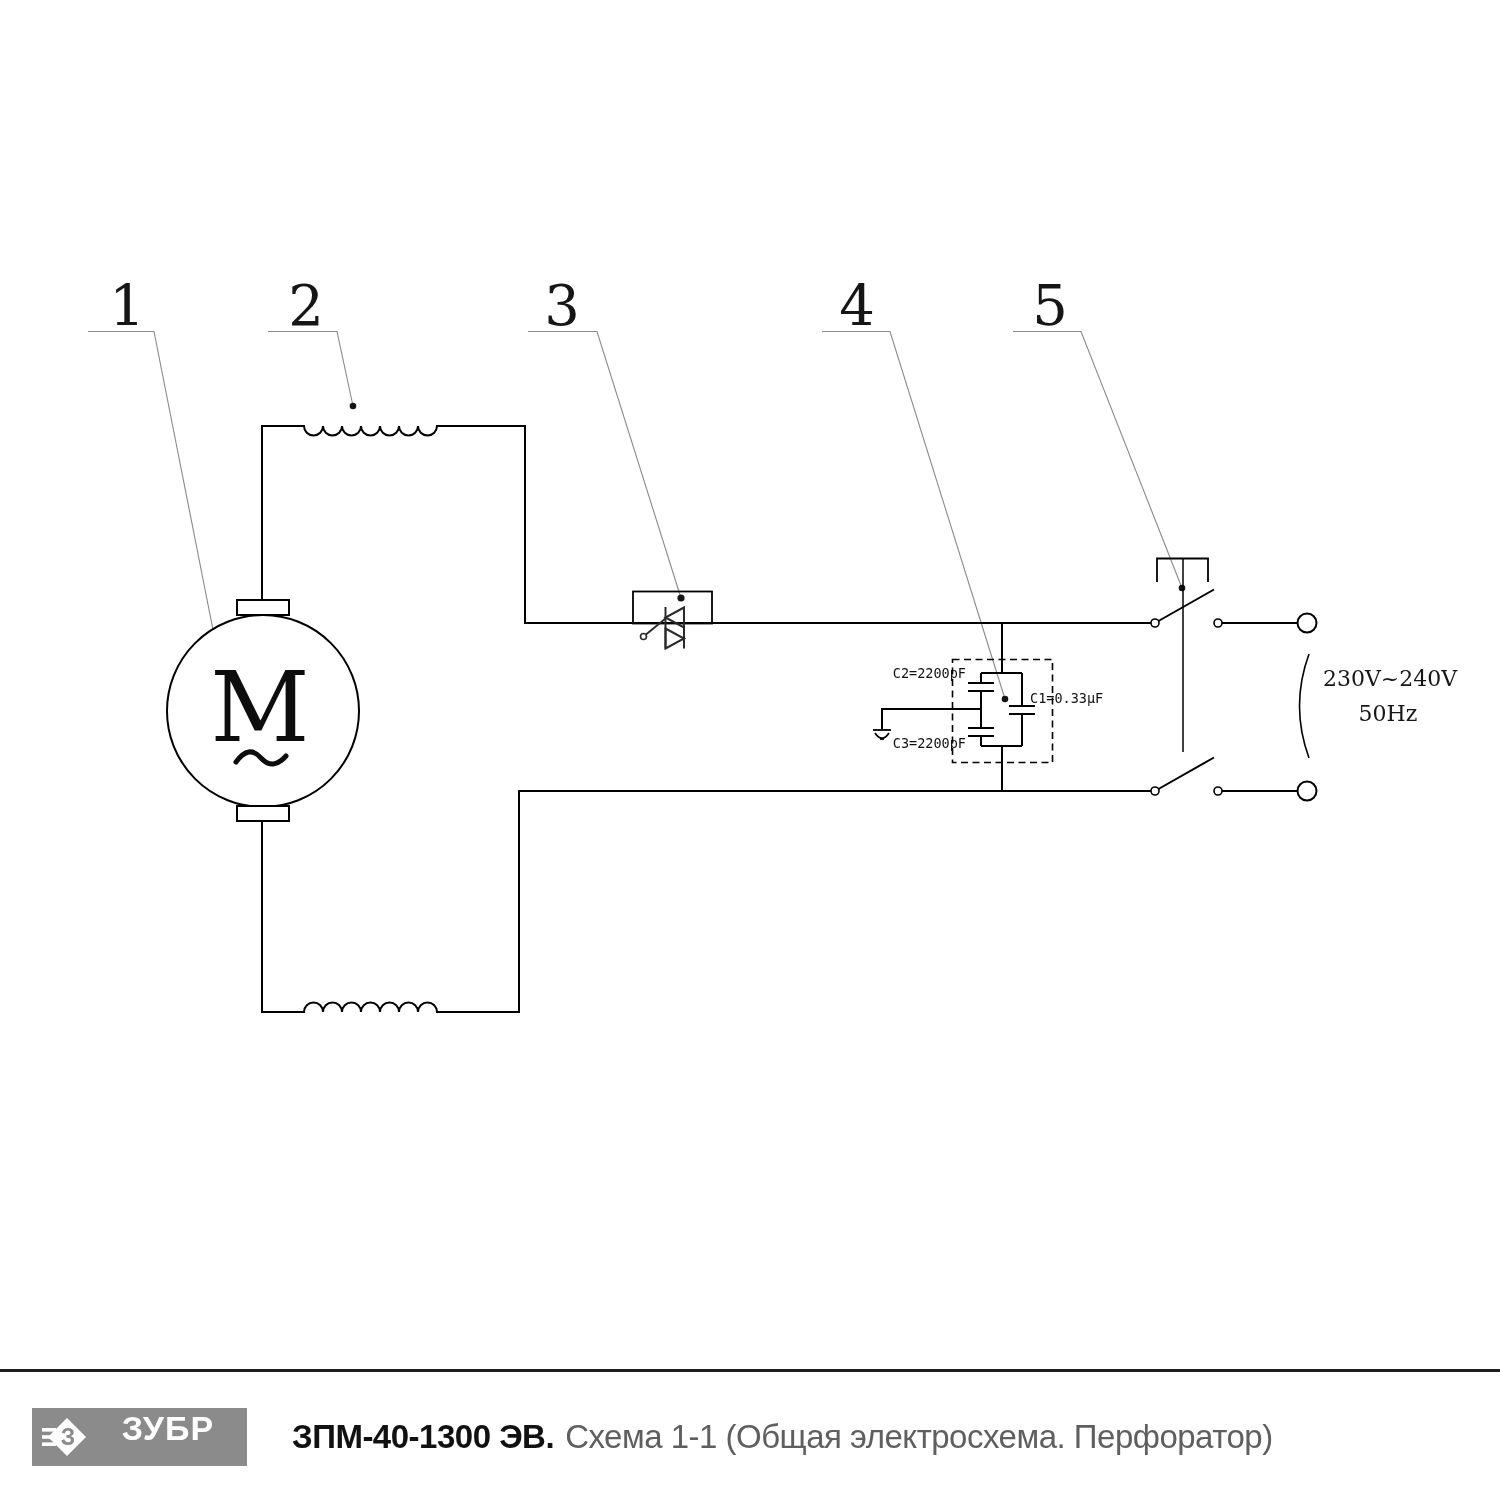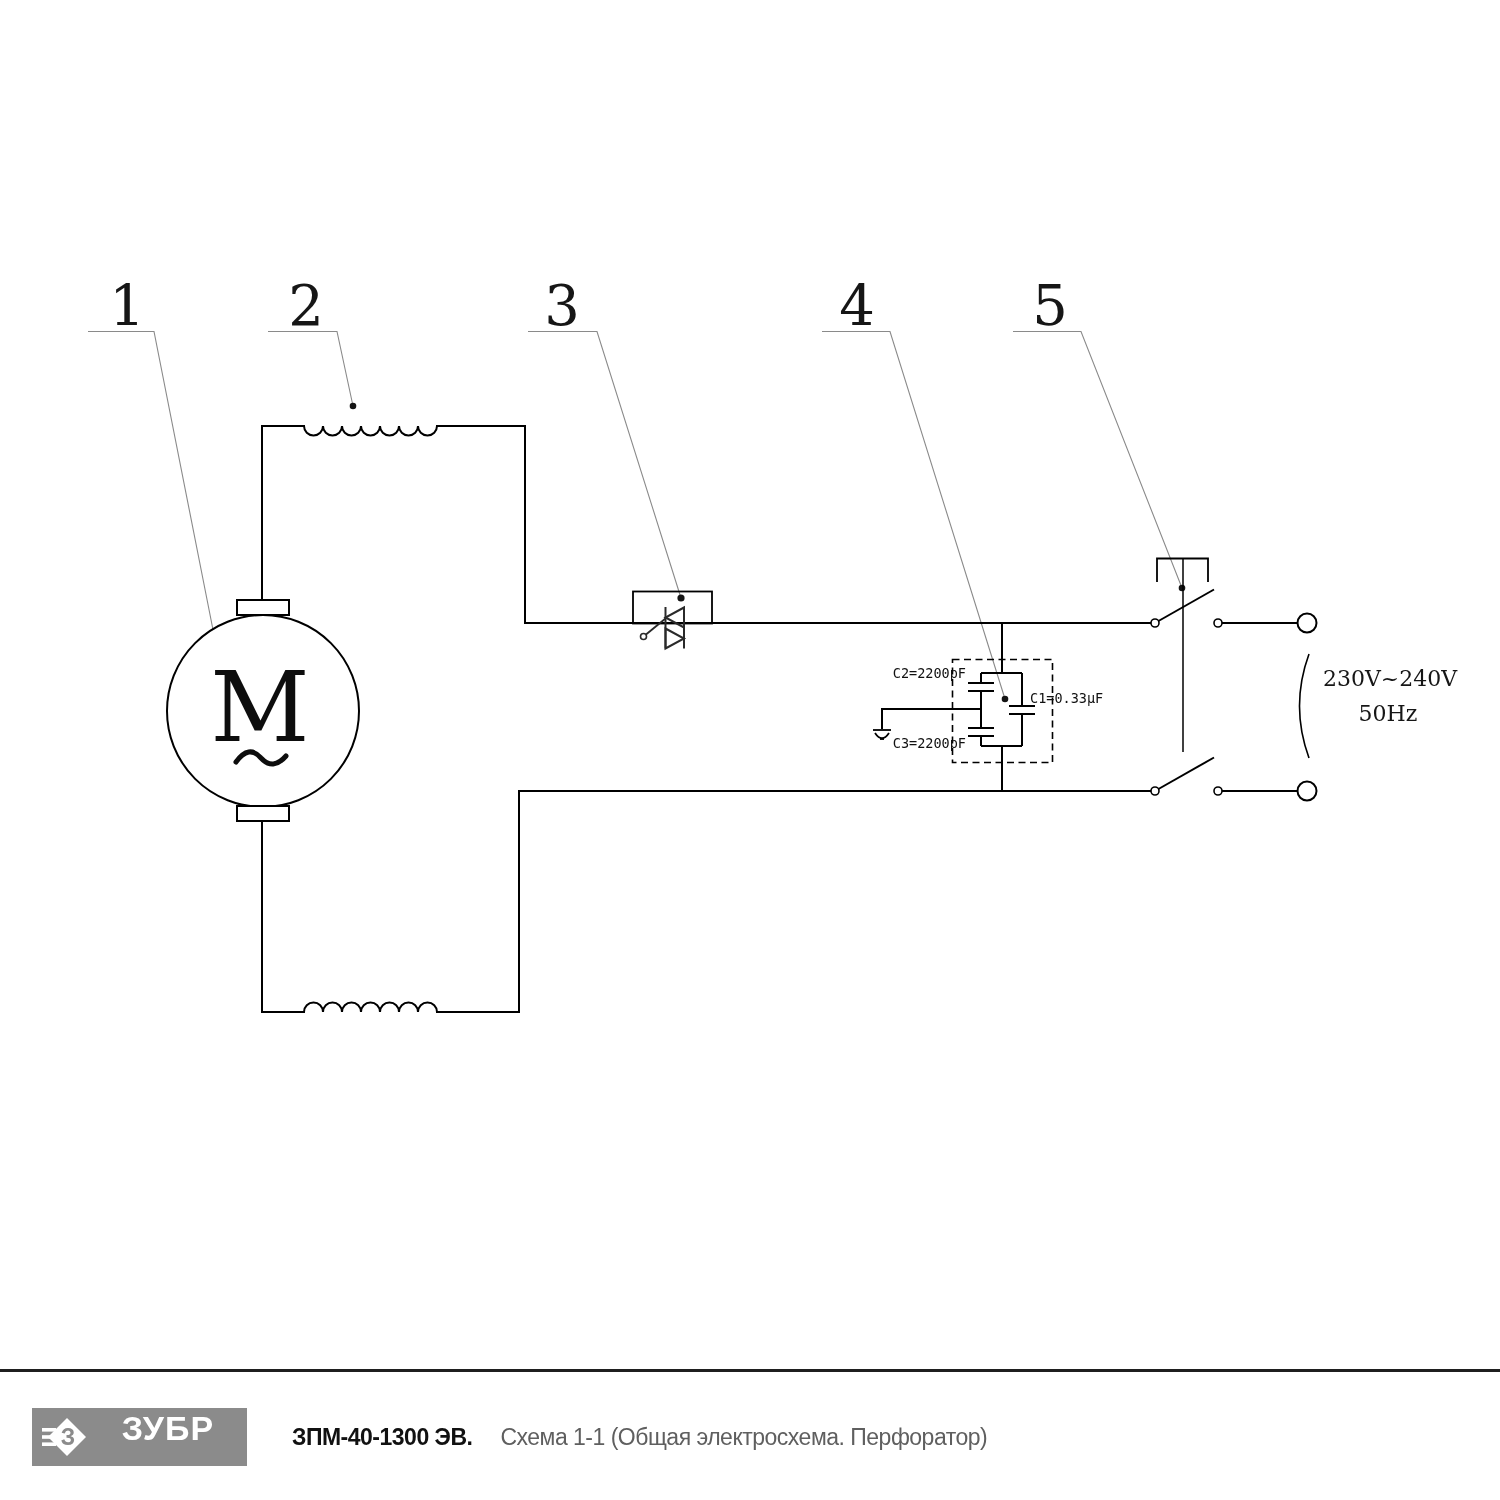--- a/index.html
+++ b/index.html
@@ -26,25 +26,25 @@
   .logo-icon{position:absolute;left:10px;top:6px;}
   .logo-text{
     position:absolute;left:60px;top:0;width:152px;height:40px;
     display:flex;align-items:center;justify-content:center;
     color:#ffffff;font-weight:800;font-size:34px;letter-spacing:1px;
     font-family:"Liberation Sans", sans-serif;
   }
   .footer-title{
     position:absolute;left:292px;top:1408px;height:58px;
     display:flex;align-items:center;white-space:nowrap;
-    font-size:23px;letter-spacing:-0.5px;
+    font-size:33px;letter-spacing:-0.5px;
     font-family:"Liberation Sans", sans-serif;
   }
   .model{font-weight:700;color:#111111;}
-  .subtitle{font-weight:400;color:#5f5f5f;margin-left:28px;}
+  .subtitle{font-weight:400;color:#5f5f5f;margin-left:11px;}
 </style>
 </head>
 <body>
 
 <svg id="schematic" width="1500" height="1360" viewBox="0 0 1500 1360">
 
   <g stroke="#8a8a8a" stroke-width="1.1" fill="none">
     <path d="M88,331.5 H154 L217,650"></path>
     <path d="M268,331.5 H337 L353,406"></path>
     <path d="M528,331.5 H597 L681,598"></path>

